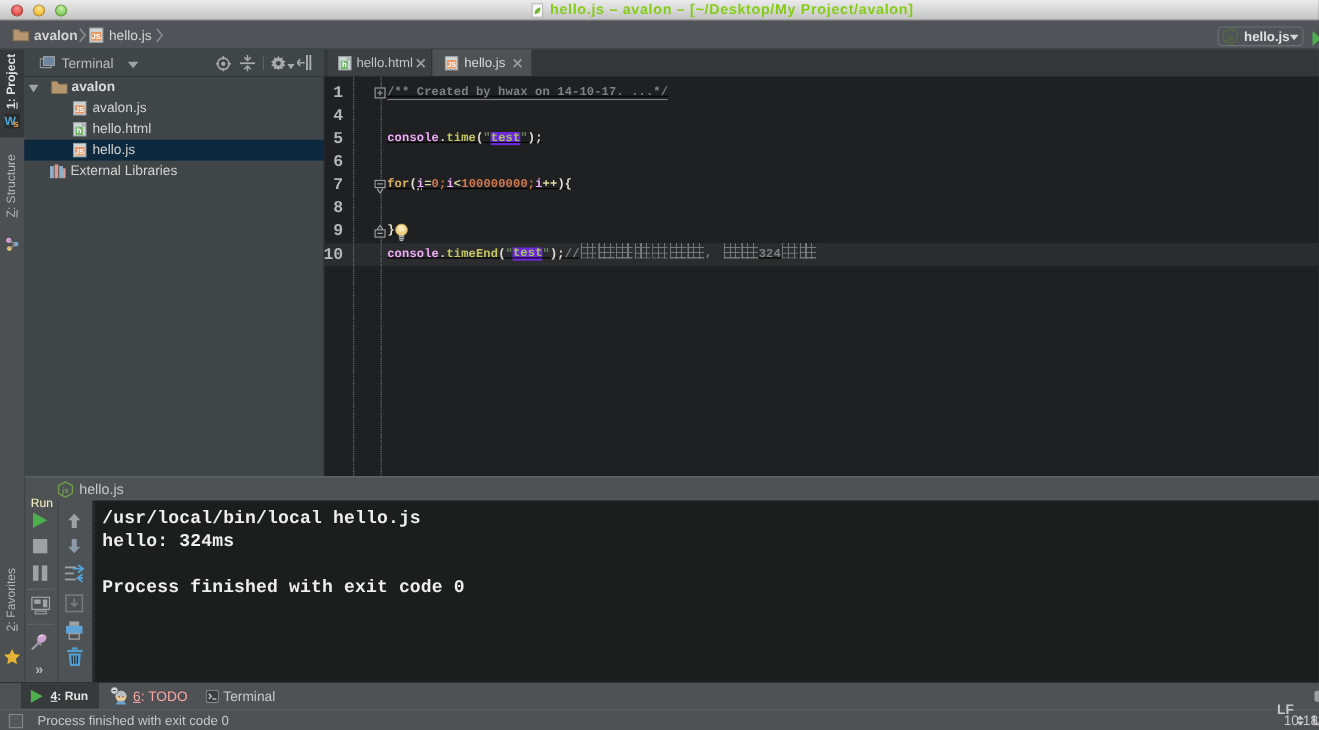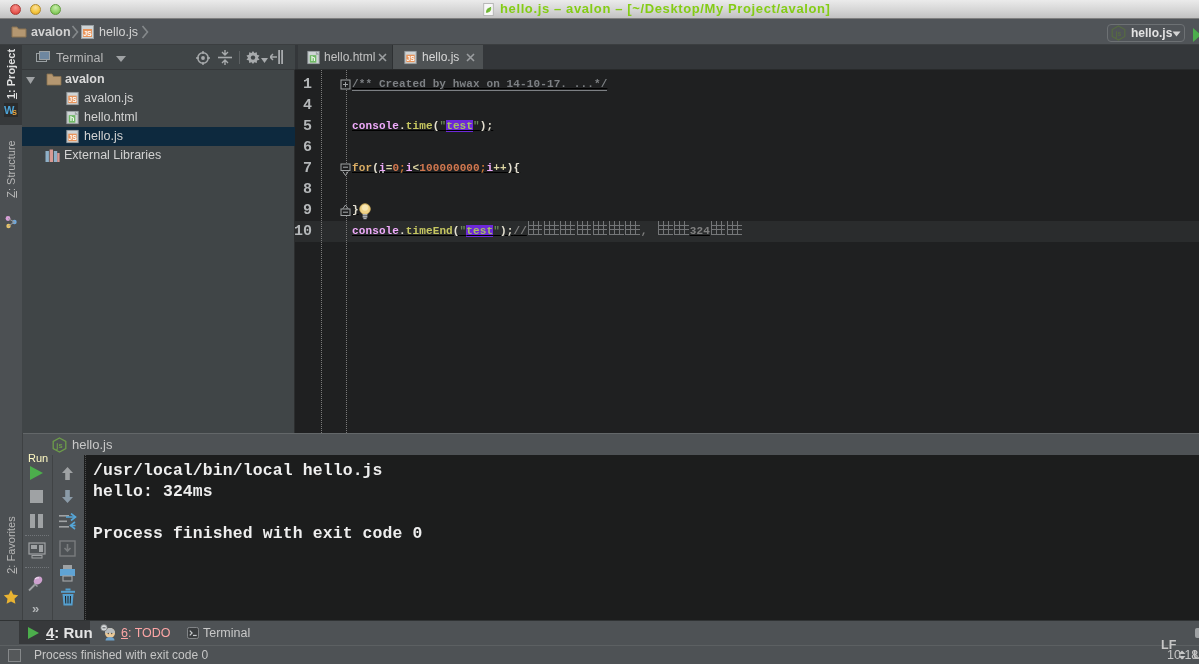--- a/index.html
+++ b/index.html
@@ -330,21 +330,21 @@
 
   <div class="abs mono conline" style="top:460px;">/usr/local/bin/local hello.js</div>
   <div class="abs mono conline" style="top:481px;">hello: 324ms</div>
   <div class="abs mono conline" style="top:523px;">Process finished with exit code 0</div>
   <div class="abs" id="bottombar"></div>
 
   <div class="abs" style="left:19px;top:621px;width:71px;height:23px;background:#37393b;"></div>
   <svg class="abs" style="left:27px;top:626px" width="13" height="14">
     <path d="M1 1 L12 7 L1 13 Z" fill="#4cae4c"></path>
   </svg>
-  <div class="abs" style="left:46px;top:622px;font-size:15px;color:#e4e4e4;font-weight:bold;line-height:22px;"><span style="text-decoration:underline">4</span>: Run</div>
+  <div class="abs" style="left:46px;top:622px;font-size:11px;color:#e4e4e4;font-weight:bold;line-height:22px;"><span style="text-decoration:underline">4</span>: Run</div>
   <svg class="abs" style="left:100px;top:624px" width="17" height="17" viewBox="0 0 17 17">
     <circle cx="10" cy="9" r="5" fill="#eac897"></circle>
     <path d="M5 9 a5 5 0 0 1 10 0 Z" fill="#b9bdbf"></path>
     <path d="M5.5 16.5 a4.5 3.5 0 0 1 9 0 Z" fill="#6fa3cd"></path>
     <circle cx="4" cy="3.8" r="3.2" fill="#d5d8da" stroke="#6e7173" stroke-width="0.7"></circle>
     <path d="M2.5 3.8 L5.5 3.8" stroke="#55585a" stroke-width="1"></path>
     <circle cx="8.3" cy="9.5" r="0.7" fill="#4a4d4f"></circle>
     <circle cx="11.7" cy="9.5" r="0.7" fill="#4a4d4f"></circle>
   </svg>
   <div class="abs" style="left:121px;top:622px;font-size:12.5px;color:#fca5a5;line-height:22px;"><span style="text-decoration:underline">6</span>: TODO</div>

